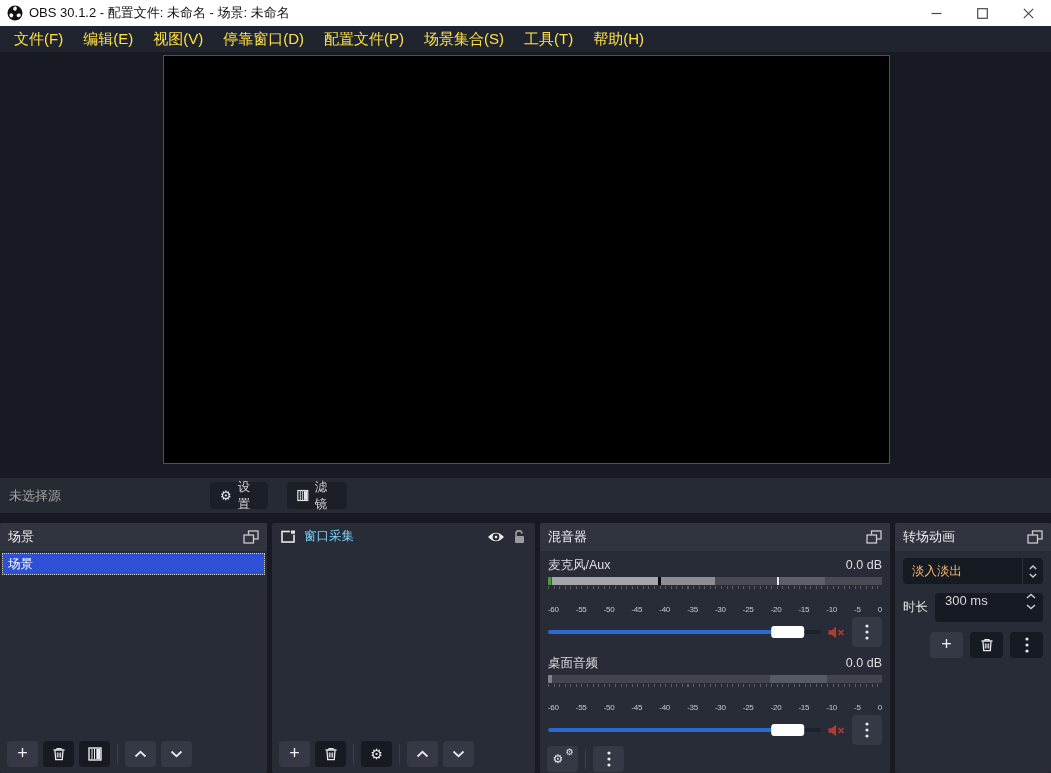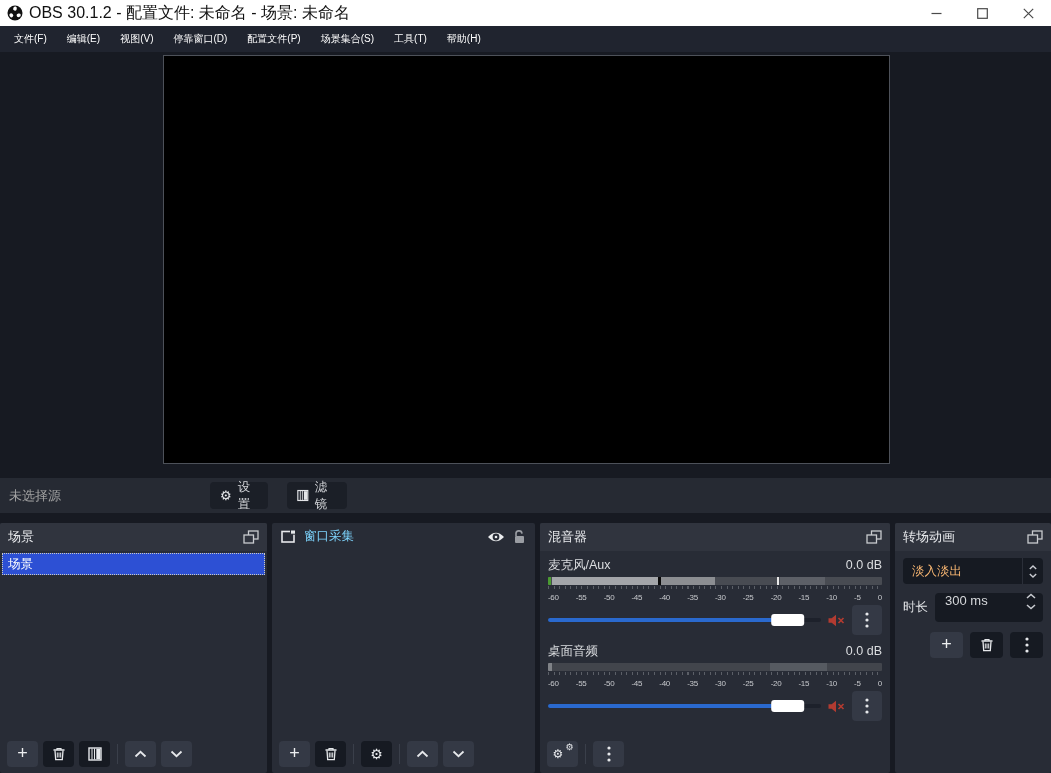--- a/index.html
+++ b/index.html
@@ -2,28 +2,28 @@
 <html style="--titlebar: #ffffff; --selection: #2d50d4; --slider: #2a69ce; --mute: #b23b31; --meter-green: #4a9b31;"><head>
 <meta charset="utf-8">
 <style>
   * { margin:0; padding:0; box-sizing:border-box; }
   html,body { width:1051px; height:773px; overflow:hidden; }
   body { font-family:"Liberation Sans", sans-serif; background:#171a22; position:relative; color:#e6e8eb; }
 
   
   .titlebar { position:absolute; left:0; top:0; width:1051px; height:26px; background:var(--titlebar,#ffffff); display:flex; align-items:center; padding-left:7px; }
   .obs-logo { width:16px; height:16px; margin-right:6px; flex:0 0 auto; }
-  .title-text { font-size:16px; color:#111; white-space:nowrap; }
+  .title-text { font-size:13px; color:#111; white-space:nowrap; }
   .win-controls { margin-left:auto; display:flex; height:100%; }
   .win-btn { width:46px; height:100%; display:flex; align-items:center; justify-content:center; color:#4a4a4a; font-size:13px; }
   .win-btn svg { display:block; }
 
   
   .menubar { position:absolute; left:0; top:26px; width:1051px; height:26px; background:#20242f; display:flex; align-items:center; padding-left:4px; }
-  .menu-item { font-size:10px; color:#ffffff; padding:0 10px; line-height:26px; }
+  .menu-item { font-size:15px; color:#fde047; padding:0 10px; line-height:26px; }
 
   
   .preview-region { position:absolute; left:0; top:52px; width:1051px; height:426px; background:#171a22; }
   .canvas { position:absolute; left:163px; top:3px; width:727px; height:409px; background:#000; border:1px solid #4d5159; }
 
   
   .contextbar { position:absolute; left:0; top:478px; width:1051px; height:35px; background:#262a33; }
   .context-status { position:absolute; left:9px; top:9px; font-size:13px; color:#a3a3a3; }
   .ctx-btn { position:absolute; top:4px; height:27px; background:#1b1f27; border-radius:4px; display:flex; align-items:center; justify-content:center; gap:6px; font-size:12.5px; color:#d3d5d9; padding:0 10px; }
   .ctx-btn .g { font-size:13px; line-height:1; color:#e6e8eb; }
@@ -61,21 +61,21 @@
   .gears-double .g2 { position:absolute; right:-2px; top:-3px; font-size:9px; }
 
   
   .mixer-body { padding:6px 8px 0 8px; }
   .chan-head { display:flex; align-items:baseline; }
   .chan-name { font-size:12.5px; color:#dcdee1; }
   .chan-db { margin-left:auto; font-size:12.5px; color:#dcdee1; }
   .meter { position:relative; height:8px; margin-top:3px; background:#484b52; border-radius:1px; overflow:hidden; }
   .meter .seg { position:absolute; top:0; height:100%; }
   .meter-ticks { height:3px; margin-top:1px; background:repeating-linear-gradient(to right,#5b5f67 0 1px,transparent 1px 5.58px); }
-  .tick-labels { display:flex; justify-content:space-between; margin-top:4px; }
+  .tick-labels { display:flex; justify-content:space-between; margin-top:16px; }
   .tick-labels span { font-size:8px; color:#c6c8cc; letter-spacing:-0.3px; }
   .slider-row { display:flex; align-items:center; gap:7px; margin-top:3px; height:30px; }
   .hslider { flex:1; position:relative; height:14px; }
   .hslider .track-on { position:absolute; left:0; top:5px; height:4px; width:100%; background:#1d212b; border-radius:2px; }
   .hslider .track-fill { position:absolute; left:0; top:5px; height:4px; width:89%; background:var(--slider,#2a69ce); border-radius:2px; }
   .hslider .handle { position:absolute; top:1px; left:89%; transform:translateX(-60%); width:33px; height:12px; background:#fff; border-radius:3px; }
   .chan2 { margin-top:8px; }
 
   
   .trans-body { padding:7px 8px; }

